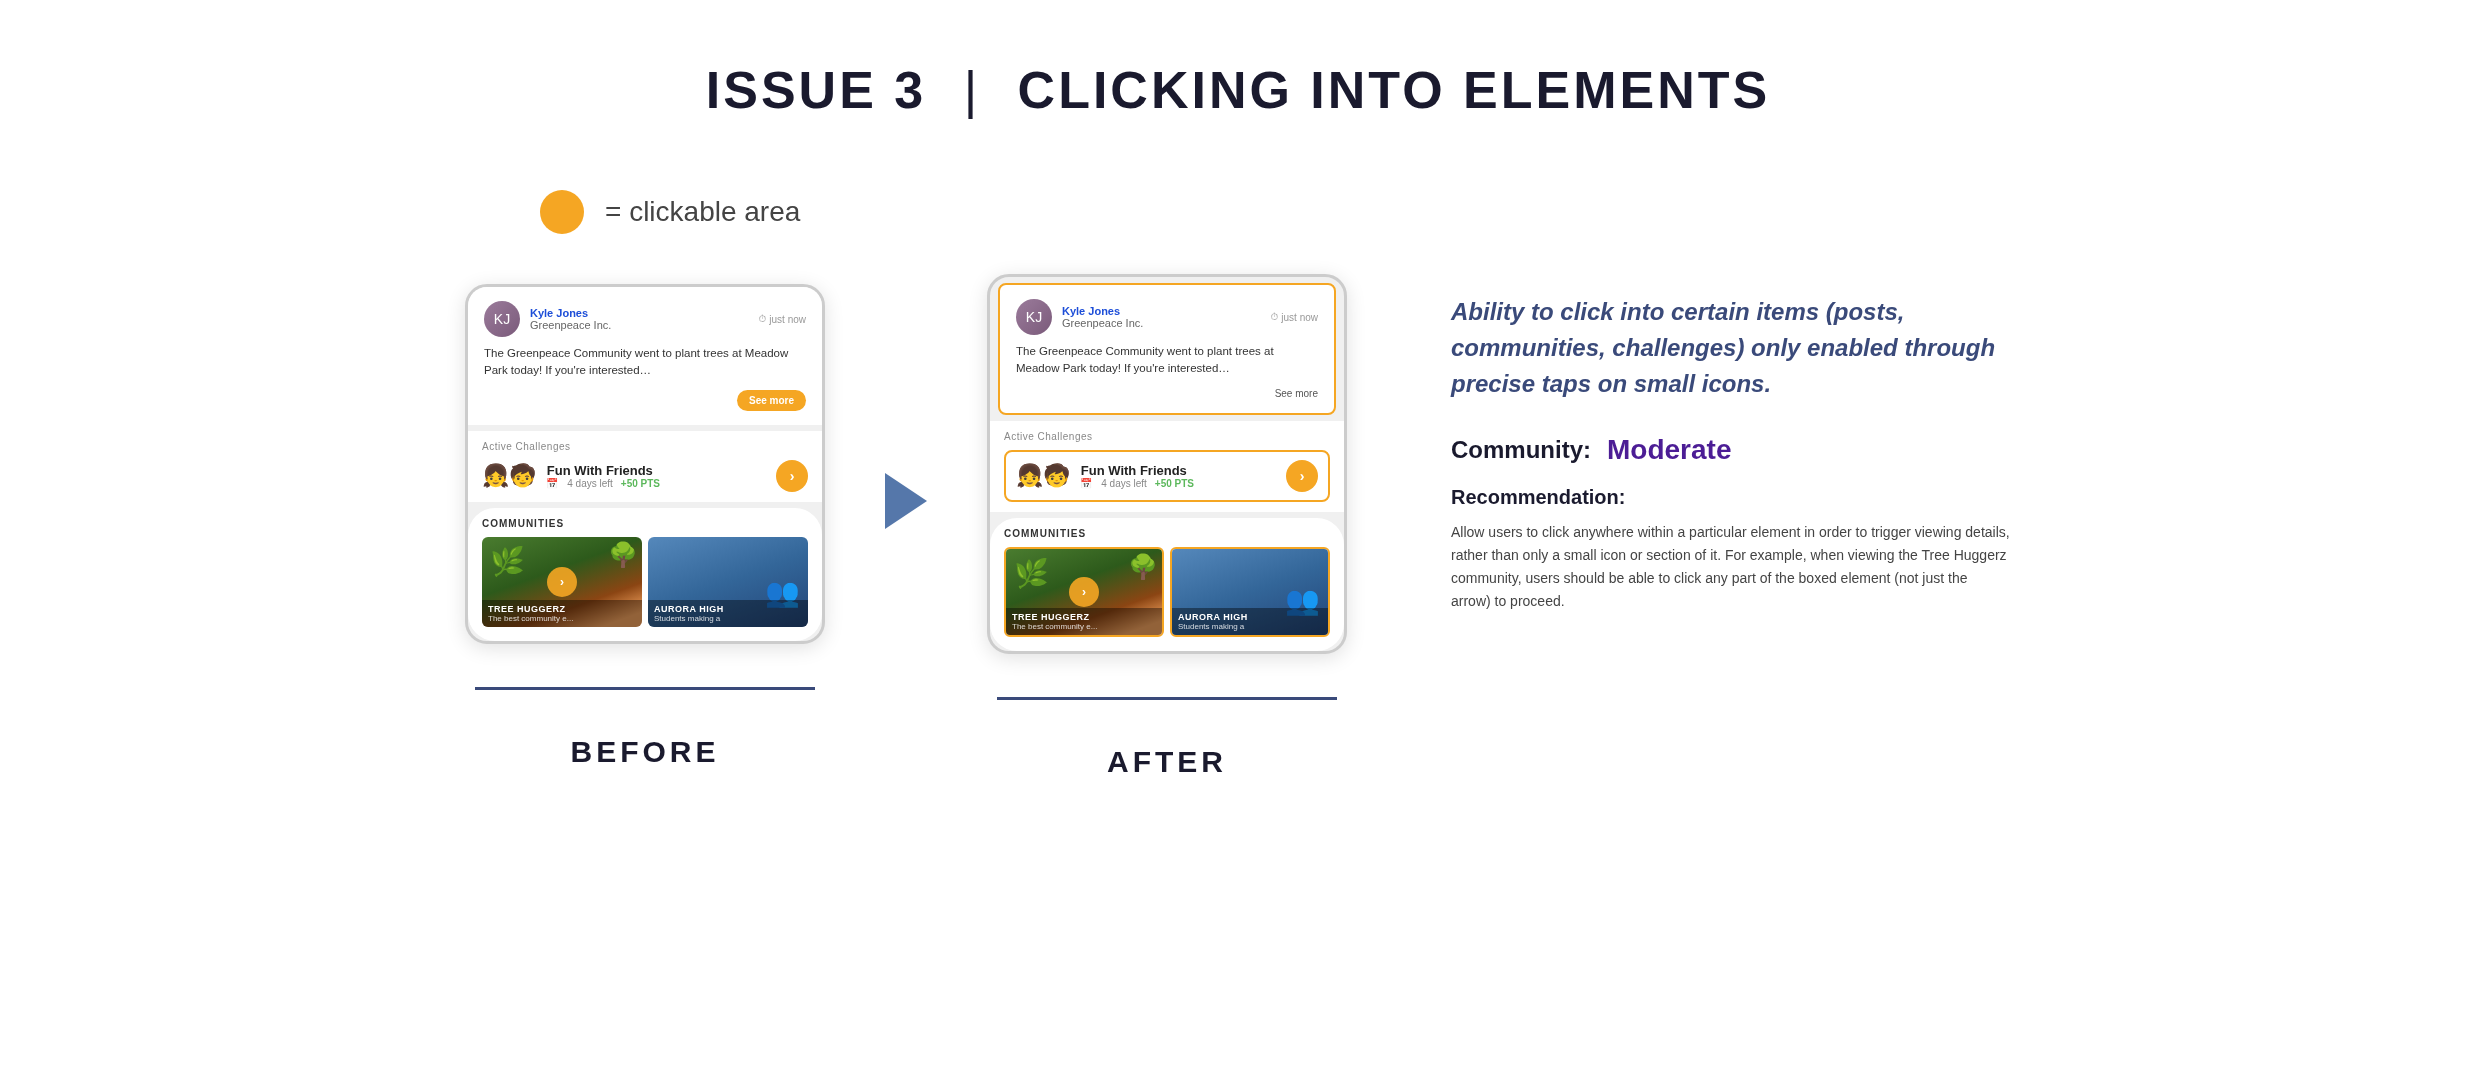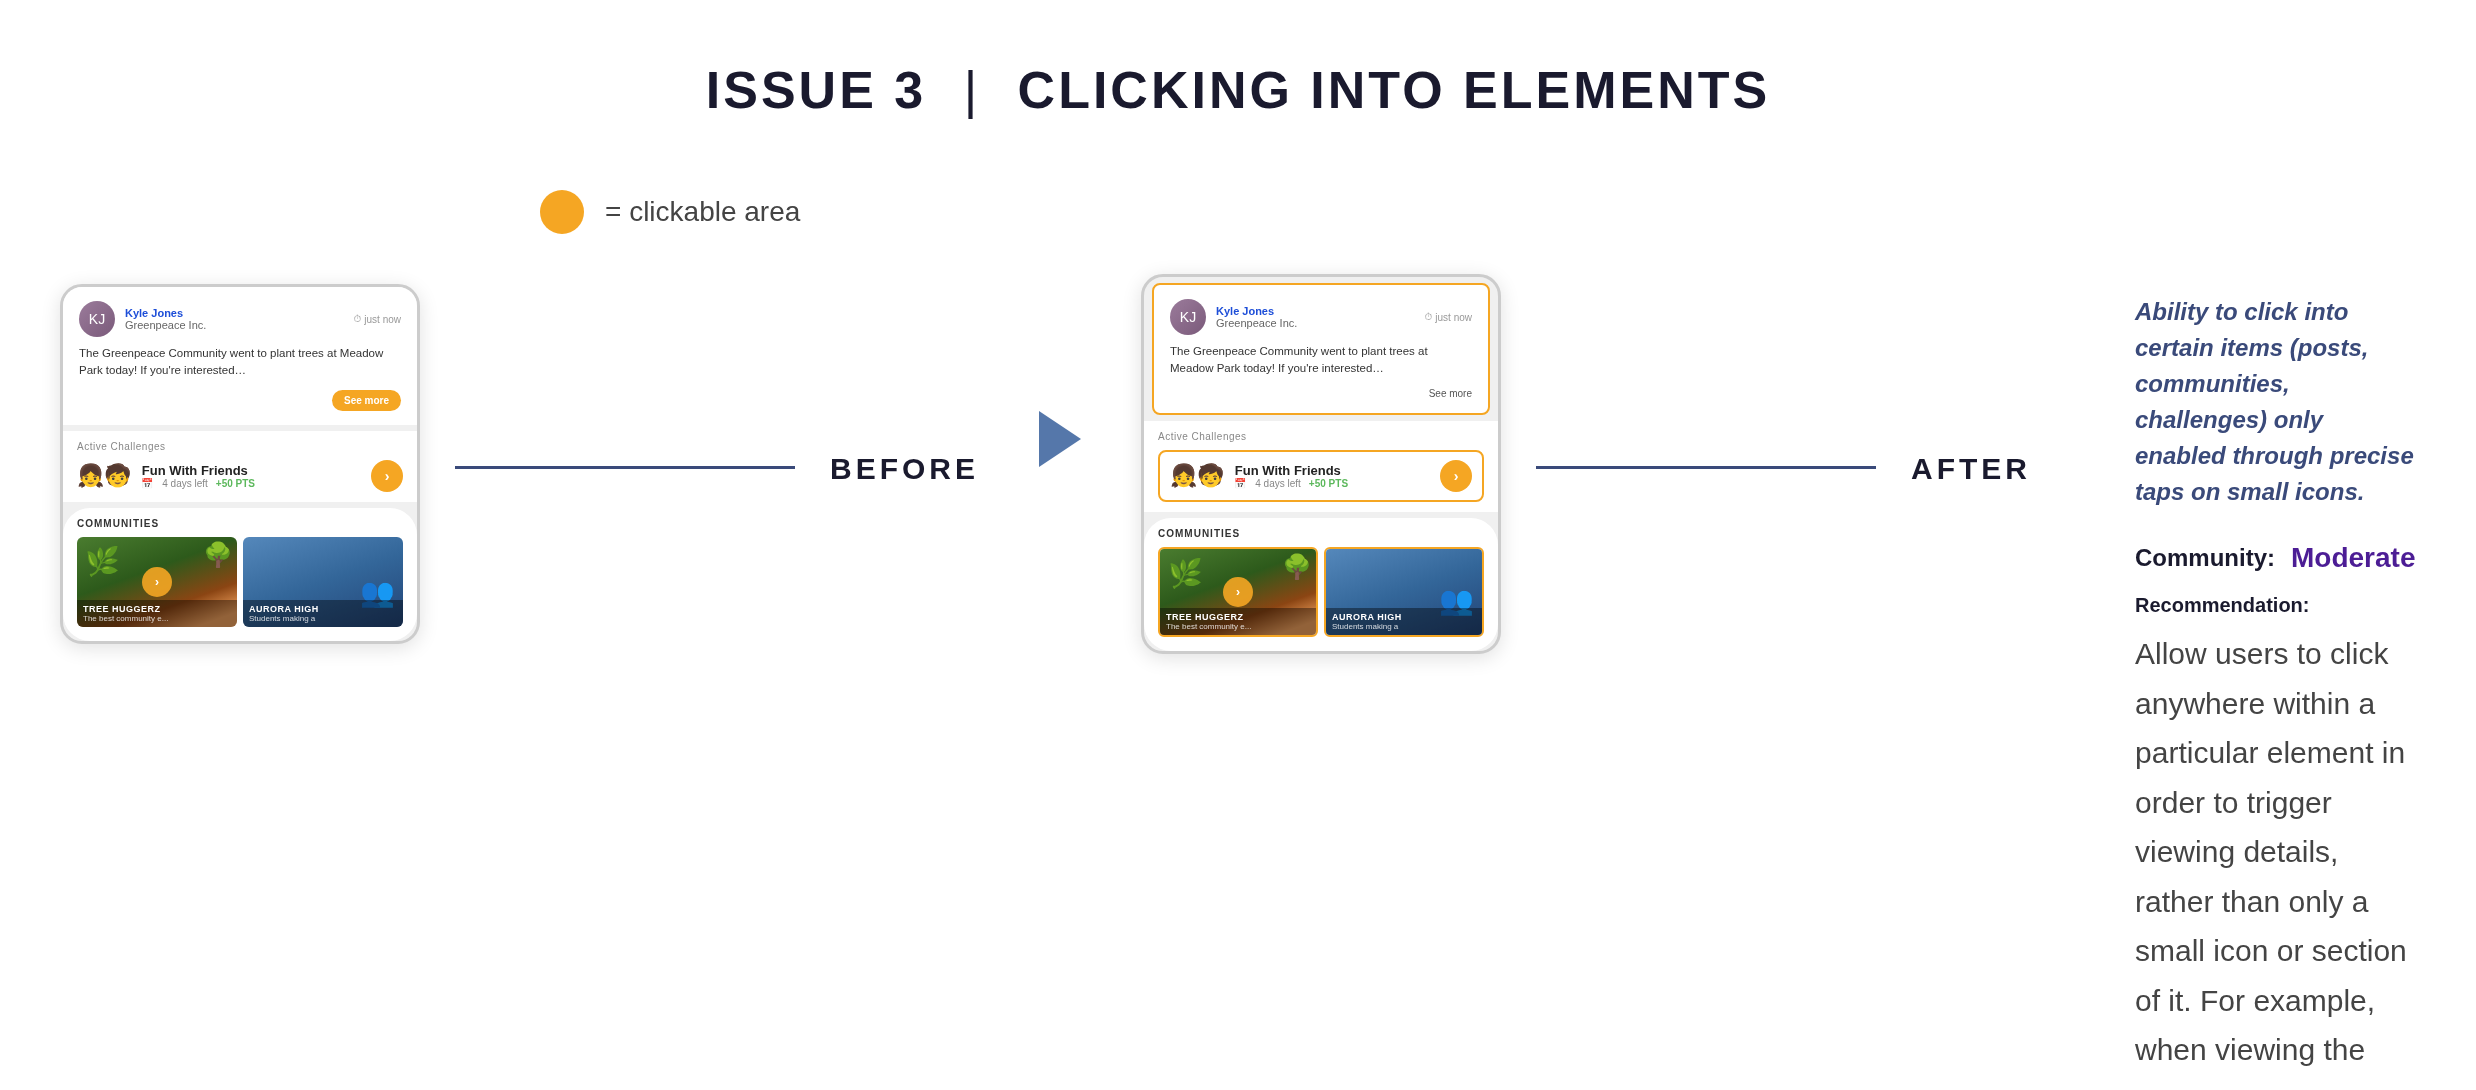--- a/index.html
+++ b/index.html
@@ -68,20 +68,21 @@
 
     
     .panels-area {
       display: flex;
       align-items: center;
       gap: 60px;
     }
 
     .panel-wrapper {
       display: flex;
+      flex-direction: column;
       align-items: center;
       gap: 35px;
     }
 
     .panel-label {
       font-size: 30px;
       font-weight: 900;
       letter-spacing: 4px;
       color: #1a1a2e;
       margin-top: 10px;
@@ -390,21 +391,21 @@
       color: #4c1d95;
       font-weight: bold;
     }
     .recommendation-label {
       font-size: 20px;
       font-weight: 800;
       color: #1a1a2e;
       margin-bottom: 12px;
     }
     .recommendation-text {
-      font-size: 30px;
+      font-size: 14px;
       color: #444;
       line-height: 1.65;
     }
 
     
     .panel-divider {
       width: 340px;
       height: 3px;
       background: #3A4A7A;
       margin-top: 8px;

